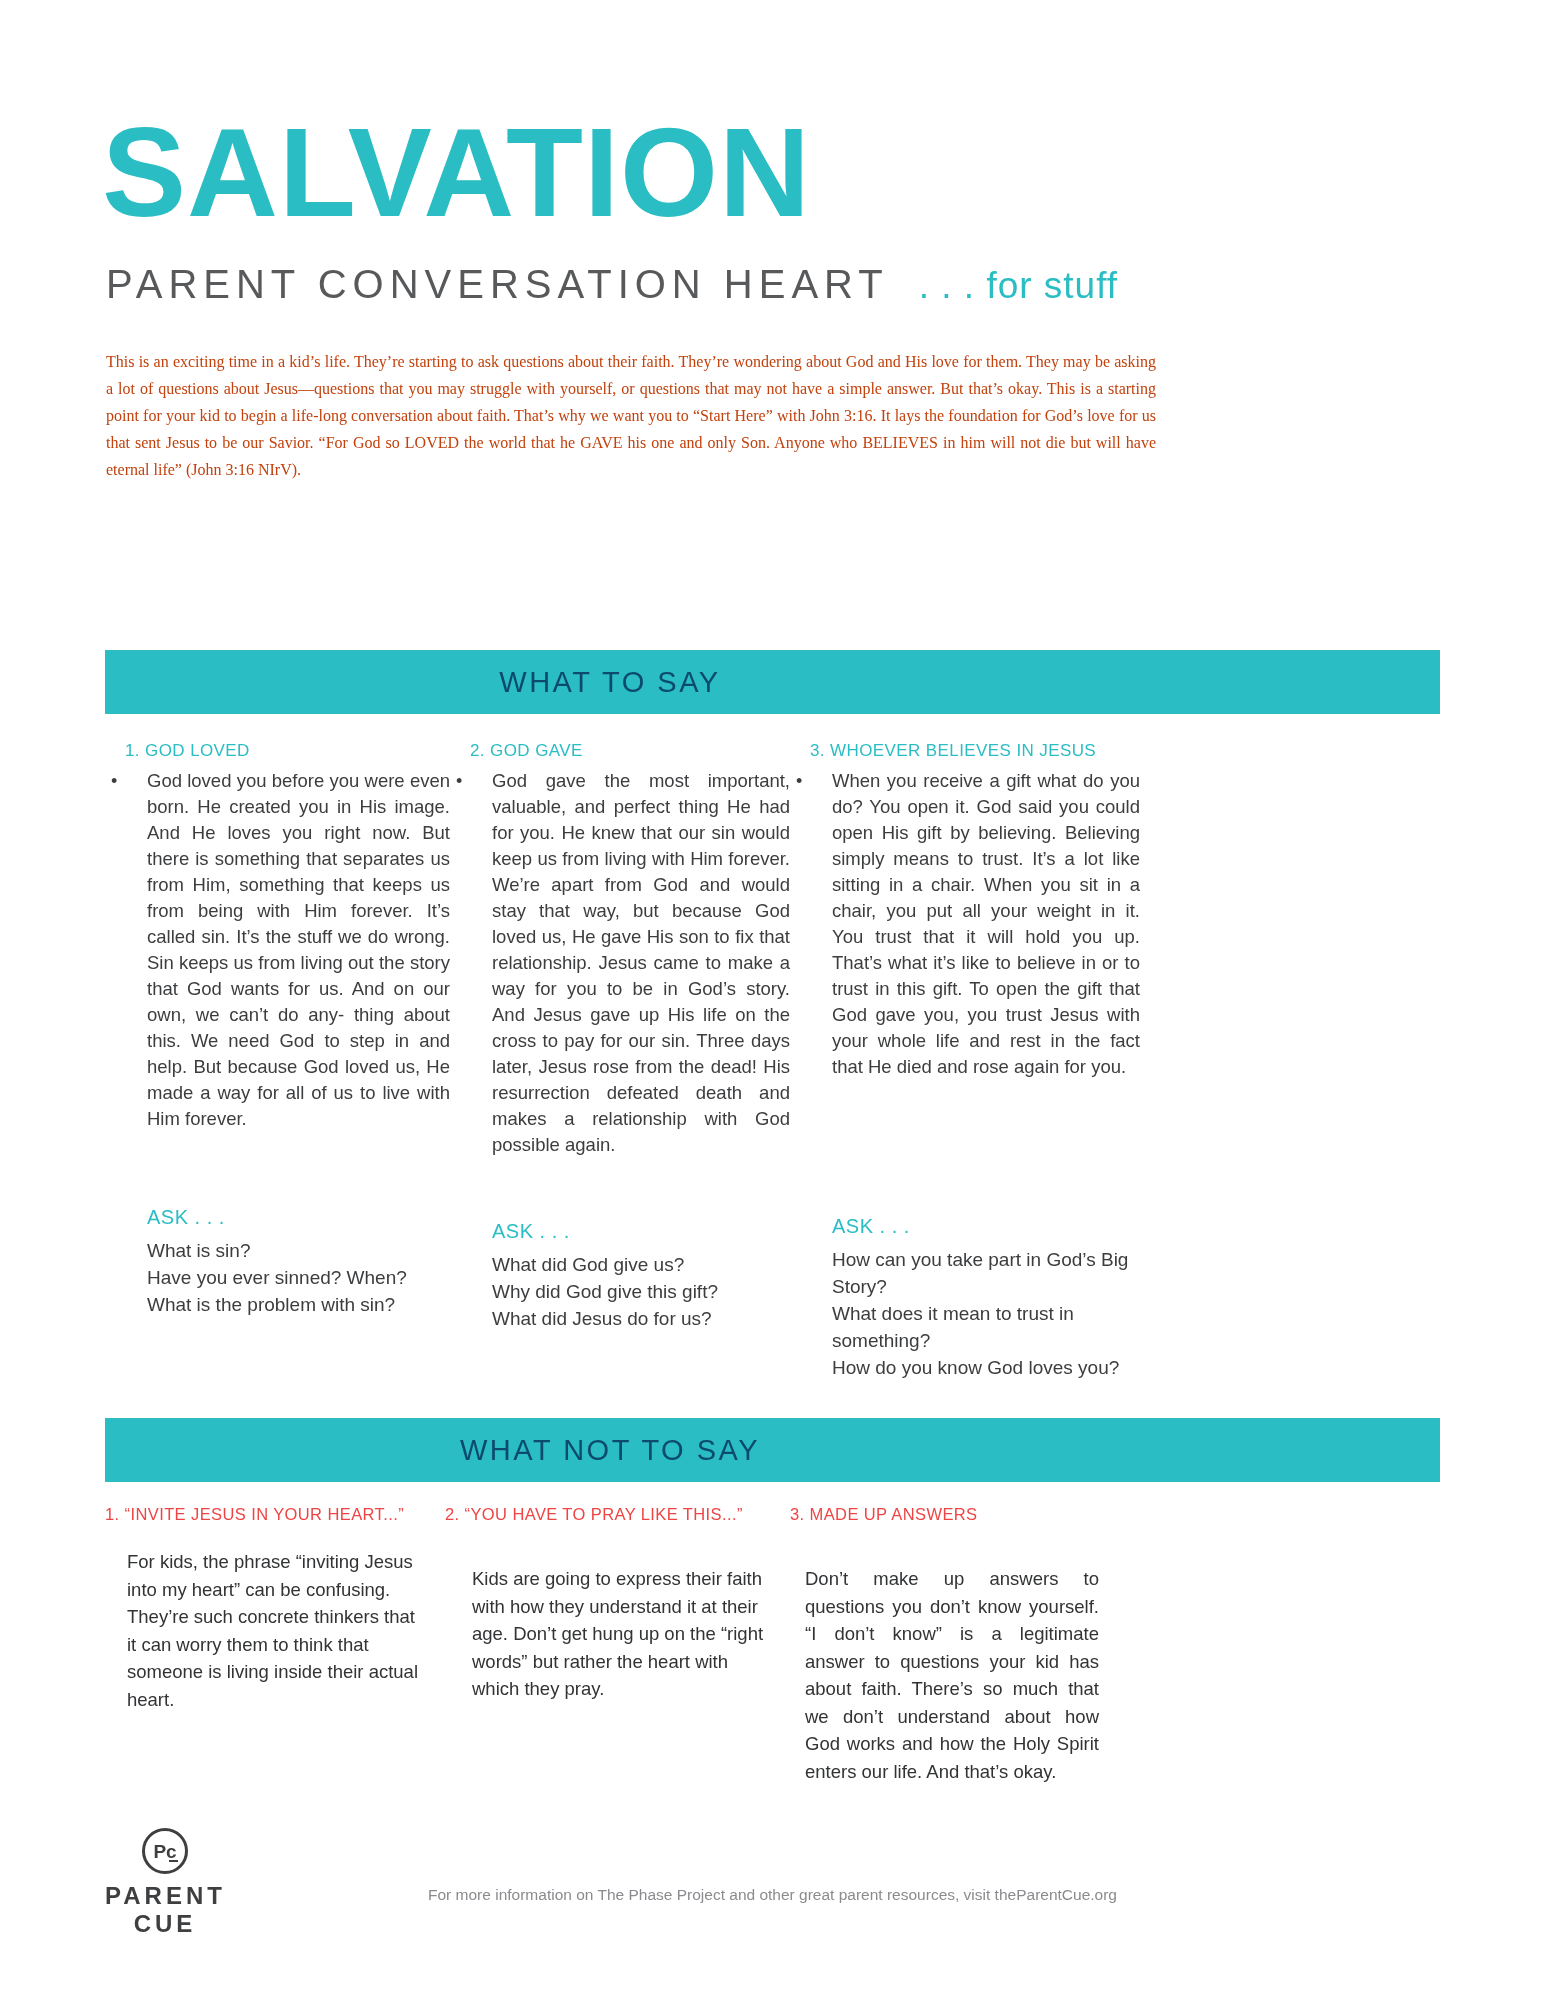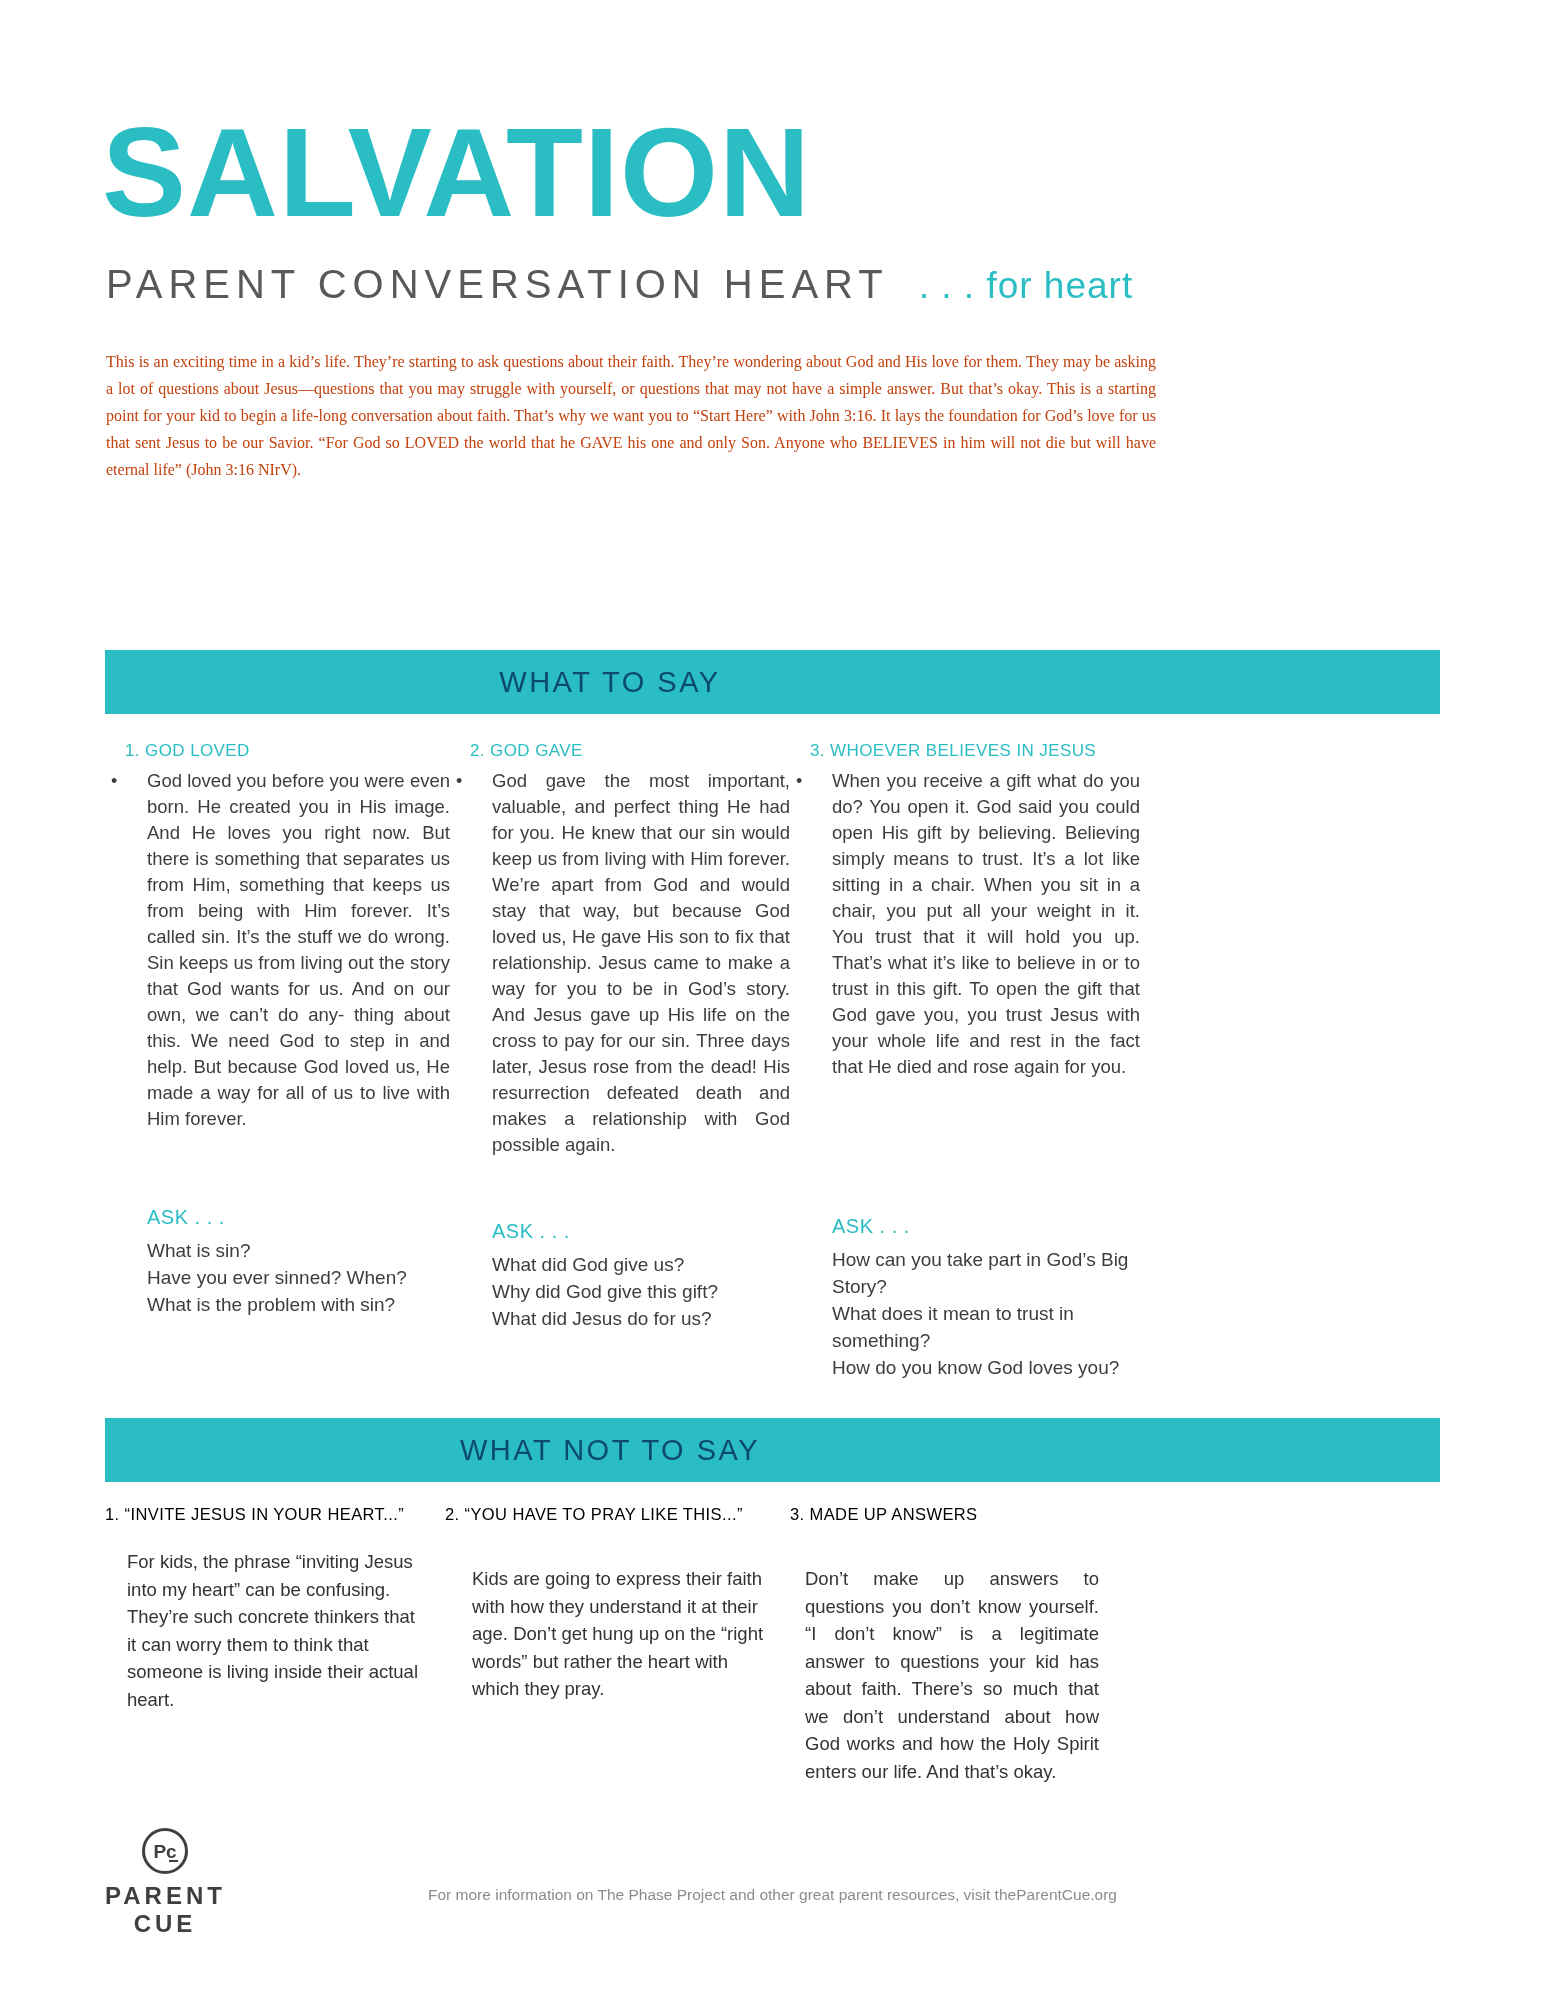--- a/index.html
+++ b/index.html
@@ -56,21 +56,21 @@
   .ask-3 { left:832px; top:1215px; width:300px; }
   .ask-label { color:#2ABDC4; font-size:20px; letter-spacing:0.5px; margin-bottom:8px; }
   .ask-q { font-size:19px; line-height:27px; color:#3C3D3F; }
 
   
   .wnts-col { top:1505px; }
   .wnts-col-1 { left:105px; width:345px; }
   .wnts-col-2 { left:445px; width:345px; }
   .wnts-col-3 { left:790px; width:310px; }
   .wnts-heading {
-    color:#000000; font-size:16.5px; letter-spacing:0.4px; font-weight:400; white-space:nowrap;
+    color:#ef4444; font-size:16.5px; letter-spacing:0.4px; font-weight:400; white-space:nowrap;
   }
   .wnts-body { margin-top:41px; font-size:18.5px; line-height:27.5px; color:#323335; }
   .wnts-col-1 .wnts-body { margin-left:22px; width:292px;margin-top:24px; }
   .wnts-col-2 .wnts-body { margin-left:27px; width:294px; }
   .wnts-col-3 .wnts-body { margin-left:15px; width:294px; text-align:justify; }
 
   
   .logo { left:105px; top:1828px; width:120px; text-align:center; color:#3E3F41; }
   .logo-circle {
     width:46px; height:46px; border:3px solid #3E3F41; border-radius:50%;
@@ -86,21 +86,21 @@
 </style>
 </head>
 <body>
 
 <div class="page">
 
   <div class="abs doc-title">SALVATION</div>
 
   <div class="abs subtitle-row">
     <span class="doc-subtitle">PARENT CONVERSATION HEART</span>
-    <span class="doc-subtitle-suffix">. . . for heart</span>
+    <span class="doc-subtitle-suffix">. . . for stuff</span>
   </div>
 
   <div class="abs intro">This is an exciting time in a kid’s life. They’re starting to ask questions about their faith. They’re wondering about God and His love for them. They may be asking a lot of questions about Jesus—questions that you may struggle with yourself, or questions that may not have a simple answer. But that’s okay. This is a starting point for your kid to begin a life-long conversation about faith. That’s why we want you to “Start Here” with John 3:16. It lays the foundation for God’s love for us that sent Jesus to be our Savior. “For God so LOVED the world that he GAVE his one and only Son. Anyone who BELIEVES in him will not die but will have eternal life” (John 3:16 NIrV).</div>
 
   <div class="abs banner banner-1">
     <div class="banner-label">WHAT TO SAY</div>
   </div>
 
   <div class="abs wts-col wts-col-1">
     <div class="col-heading">1. GOD LOVED</div>

